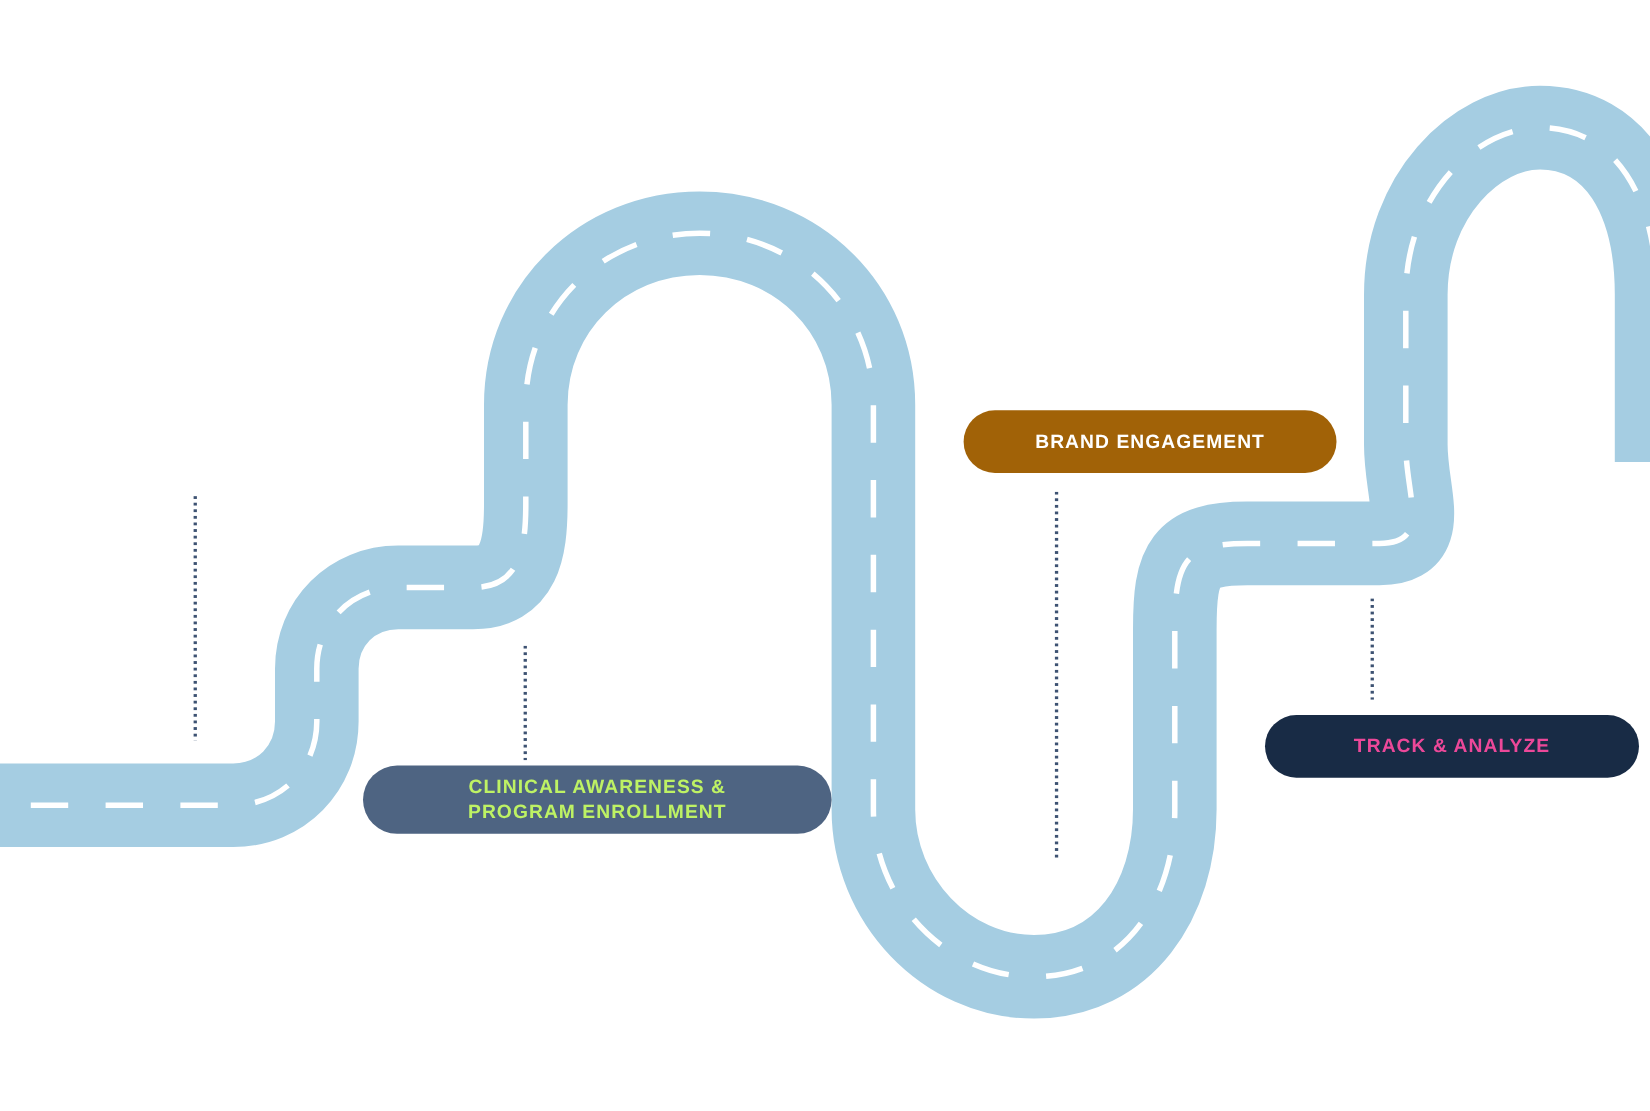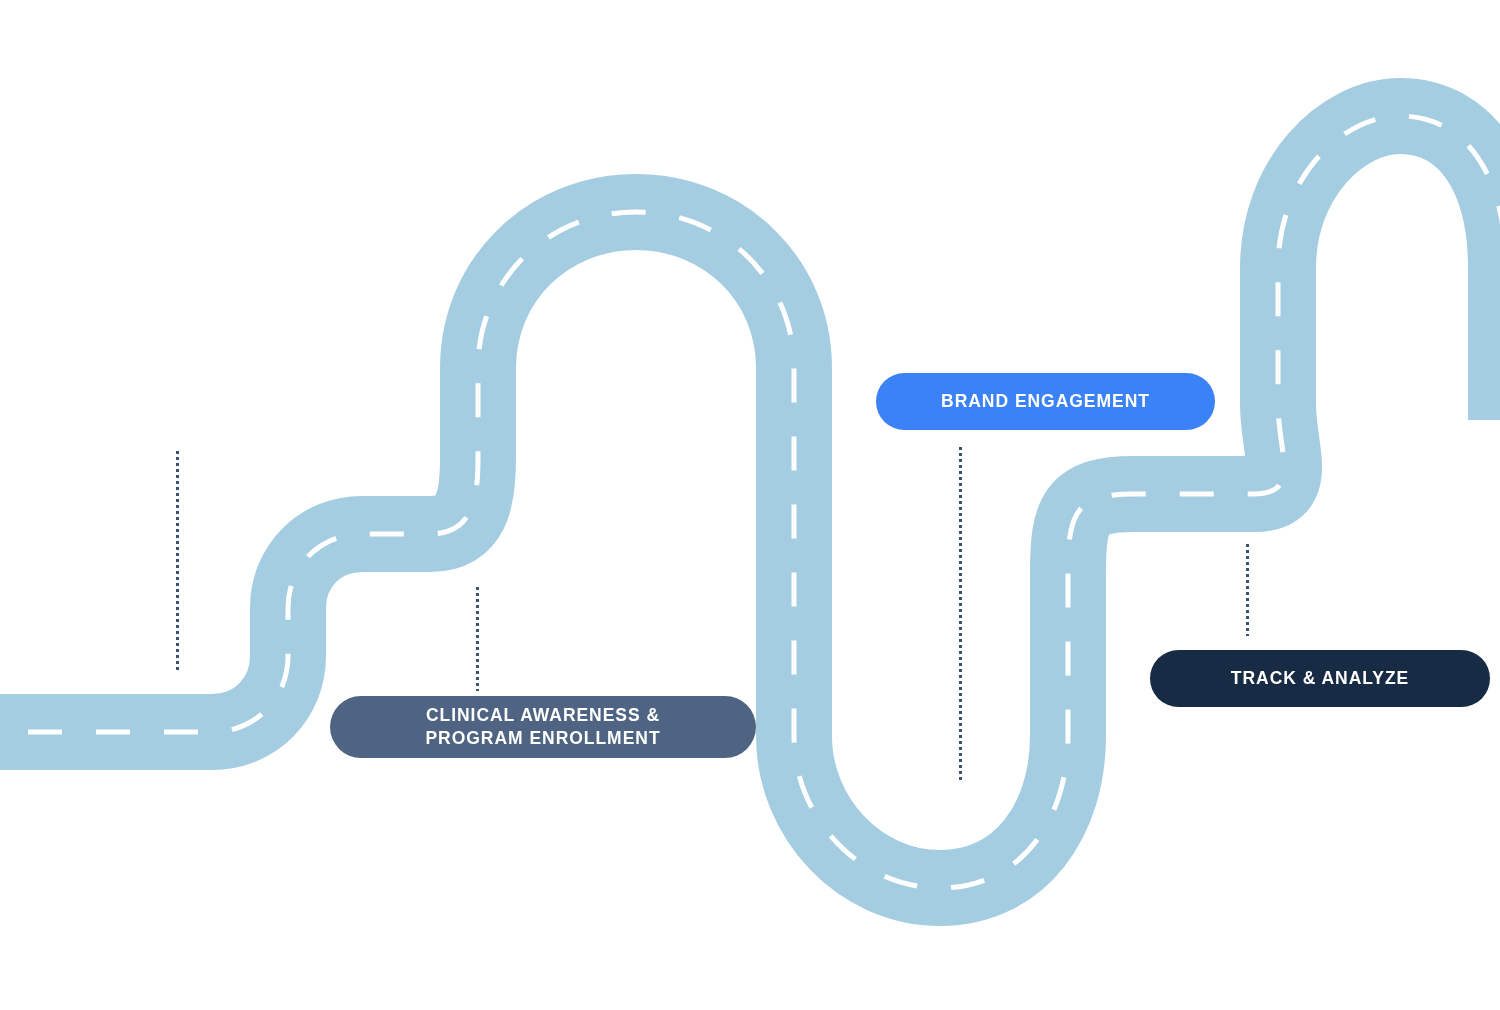--- a/index.html
+++ b/index.html
@@ -143,20 +143,20 @@
              C 1470,116 1506,182 1506,268
              L 1506,420"></path>
   </svg>
 
   <div class="connector" id="conn-1" style="background-image: linear-gradient(rgb(61, 82, 114) 0px, rgb(61, 82, 114) 3px, rgba(0, 0, 0, 0) 3px, rgba(0, 0, 0, 0) 6px);"></div>
   <div class="connector" id="conn-2" style="background-image: linear-gradient(rgb(61, 82, 114) 0px, rgb(61, 82, 114) 3px, rgba(0, 0, 0, 0) 3px, rgba(0, 0, 0, 0) 6px);"></div>
   <div class="connector" id="conn-3" style="background-image: linear-gradient(rgb(61, 82, 114) 0px, rgb(61, 82, 114) 3px, rgba(0, 0, 0, 0) 3px, rgba(0, 0, 0, 0) 6px);"></div>
   <div class="connector" id="conn-4" style="background-image: linear-gradient(rgb(61, 82, 114) 0px, rgb(61, 82, 114) 3px, rgba(0, 0, 0, 0) 3px, rgba(0, 0, 0, 0) 6px);"></div>
 
 
-  <div class="badge" id="badge-2" style="background: rgb(78, 100, 130); color: #ffffff;">CLINICAL AWARENESS &amp;
+  <div class="badge" id="badge-2" style="background: rgb(78, 100, 130); color: #bef264;">CLINICAL AWARENESS &amp;
 PROGRAM ENROLLMENT</div>
 
-  <div class="badge" id="badge-3" style="background: #3b82f6; color: rgb(255, 255, 255);">BRAND ENGAGEMENT</div>
+  <div class="badge" id="badge-3" style="background: #a16207; color: rgb(255, 255, 255);">BRAND ENGAGEMENT</div>
 
-  <div class="badge" id="badge-4" style="background: rgb(24, 43, 69); color: #ffffff;">TRACK &amp; ANALYZE</div>
+  <div class="badge" id="badge-4" style="background: rgb(24, 43, 69); color: #ec4899;">TRACK &amp; ANALYZE</div>
 
 </div>
 
 </body></html>

